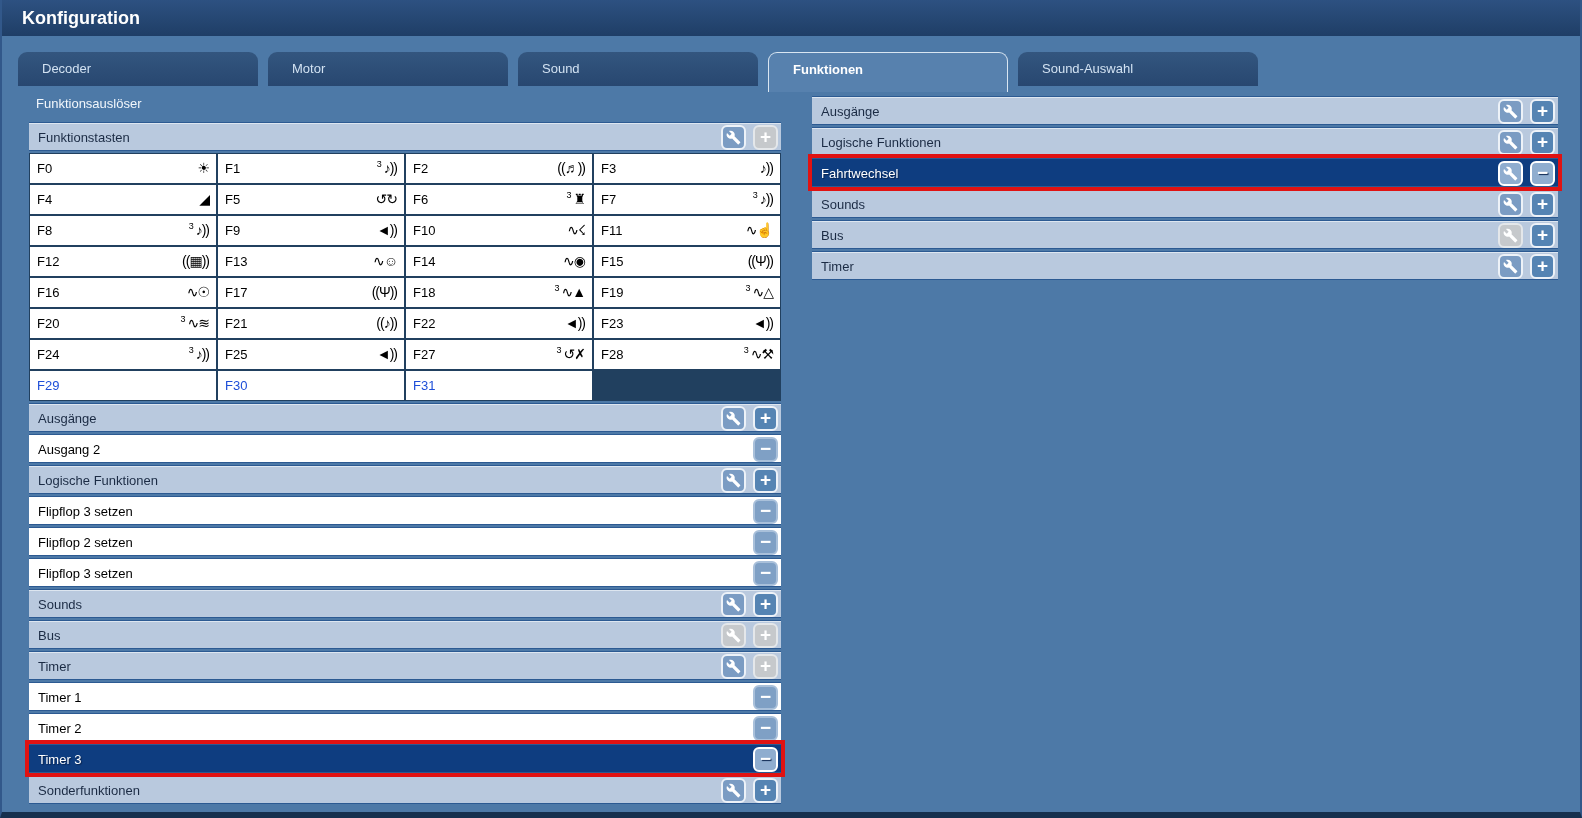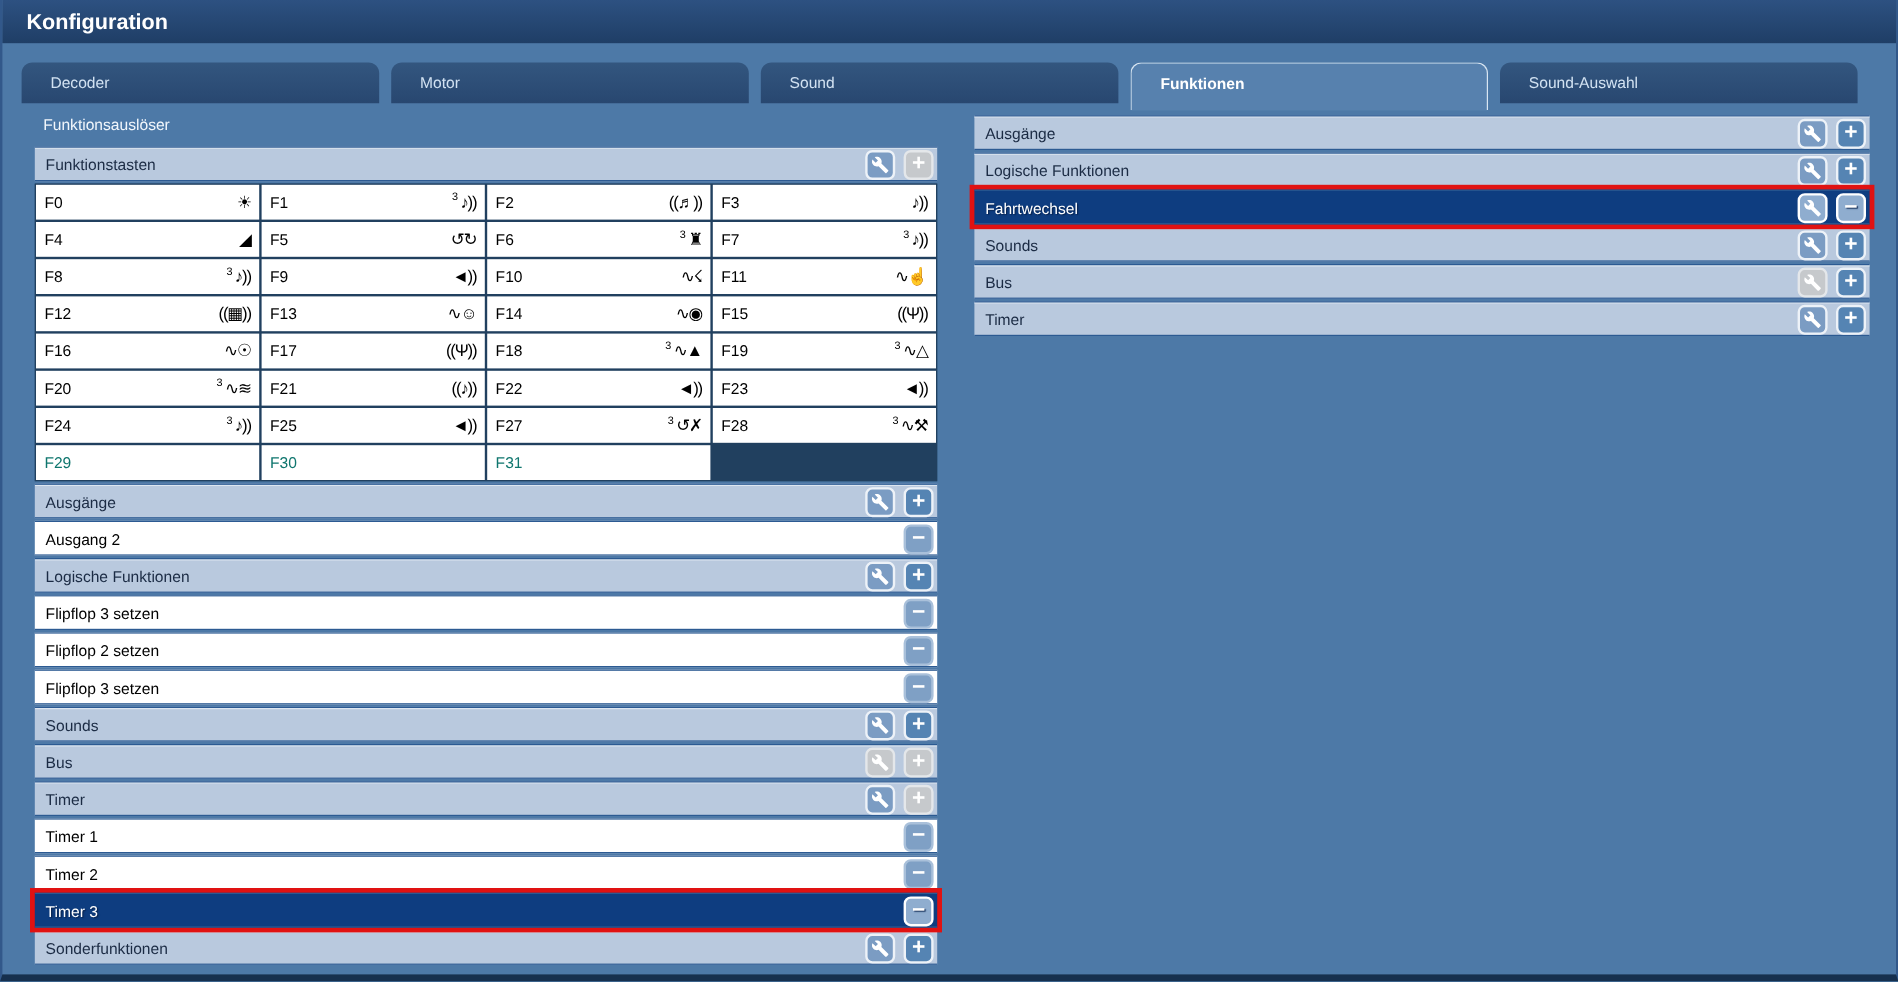--- a/index.html
+++ b/index.html
@@ -9,21 +9,21 @@
     background:#4d79a7;
   }
   .window { width:1582px; height:818px; position:relative;
     border-left:2px solid #32588a; border-right:2px solid #32588a; border-bottom:6px solid #16304e; }
   .titlebar {
     height:36px; background:linear-gradient(#2d5181 0%, #1f3e66 100%);
     color:#fff; font-size:18px; font-weight:bold; line-height:36px; padding-left:20px;
   }
   .tabs { position:absolute; left:16px; top:52px; display:flex; gap:10px; }
   .tab {
-    width:298px; height:34px; border-radius:9px 9px 0 0;
+    width:240px; height:34px; border-radius:9px 9px 0 0;
     background:linear-gradient(#33567f, #284770); color:#d2e2f2;
     font-size:13px; line-height:34px; padding-left:24px; cursor:default;
   }
   .tab.active {
     background:#5781ae; color:#fff; font-weight:bold;
     border:1px solid #d9e6f2; border-bottom:none; height:40px;
   }
   .panel { position:absolute; top:96px; }
   .panel-title { color:#f2f7fc; font-size:13px; height:26px; padding-left:7px; }
   .rows { display:flex; flex-direction:column; gap:2px;border-radius:30px; }
@@ -55,21 +55,21 @@
   .btn svg { width:15px; height:15px; fill:#fff; }
   
   .fkgrid {
     flex:none; display:grid; grid-template-columns:repeat(4,1fr);
     grid-auto-rows:29px; gap:2px; background:#21405f;
     border:1px solid #21405f;
   }
   .fkcell { background:#fff; position:relative; font-size:13px; line-height:29px;
     padding:0 7px; display:flex; align-items:center;justify-content:flex-end; }
   .fkcell .fklabel { flex:1; }
-  .fkcell.disabled .fklabel { color:#0f766e; }
+  .fkcell.disabled .fklabel { color:#1d4ed8; }
   .fkcell .sup { font-size:9px; margin-top:-9px; margin-right:2px; color:#000; }
   .fkcell .glyph { font-size:14px; color:#000; letter-spacing:-1px; white-space:nowrap; }
 </style>
 </head>
 <body>
 
 <div class="window">
   <div class="titlebar">
     <span>Konfiguration</span>
   </div>

